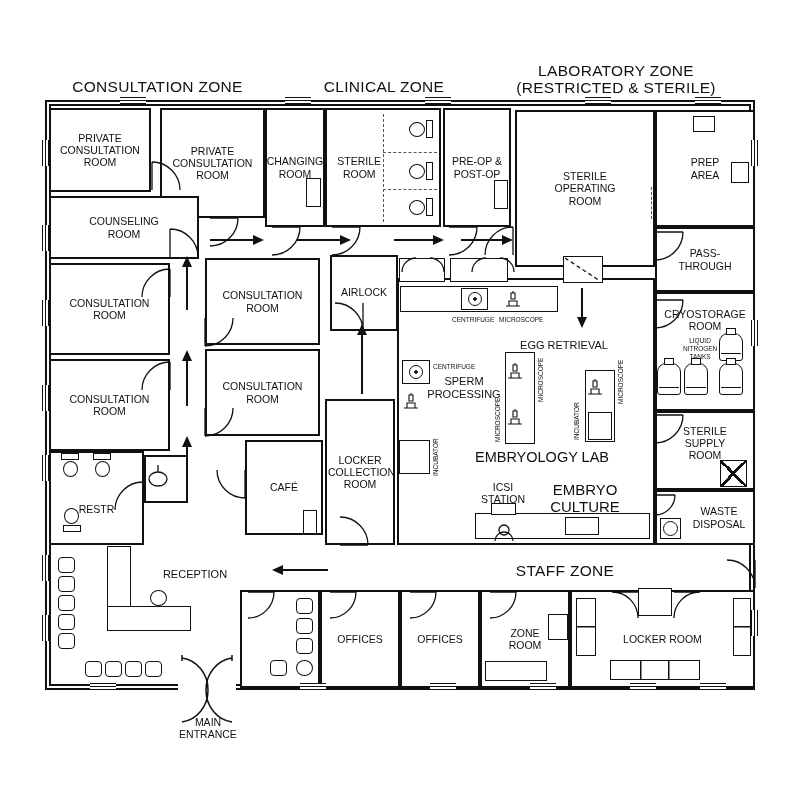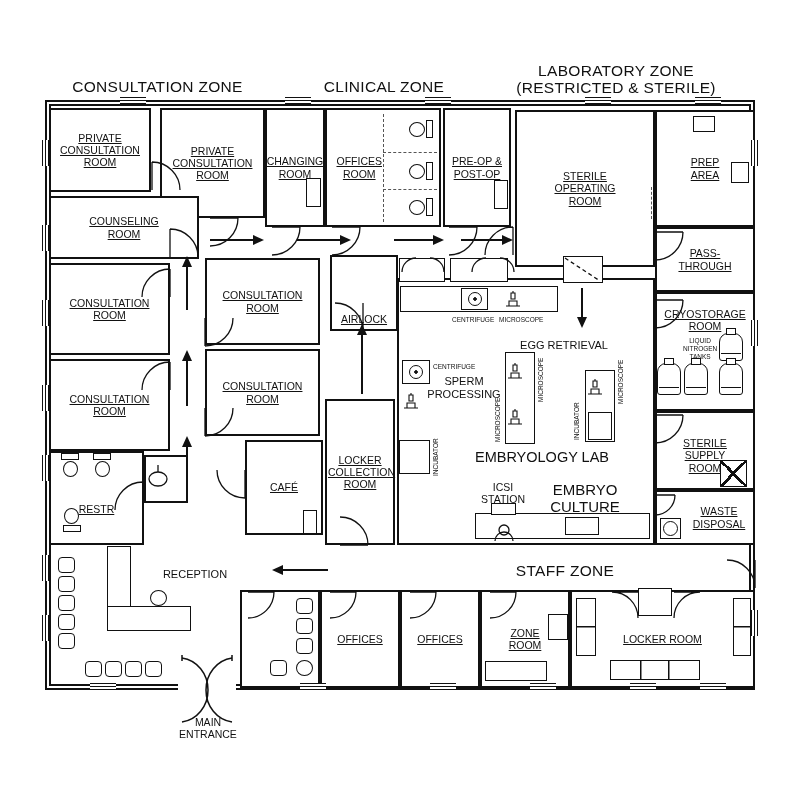--- a/index.html
+++ b/index.html
@@ -1,19 +1,19 @@
 <!DOCTYPE html>
 <html><head>
 <meta charset="utf-8">
 <style>
   html,body{margin:0;padding:0;background:#fdfdfd;}
   .plan{position:relative;width:800px;height:800px;background:#fff;font-family:"Liberation Sans",sans-serif;color:#111;overflow:hidden;}
   .outer{position:absolute;left:45px;top:100px;width:710px;height:590px;border:6px double #111;box-sizing:border-box;background:#fff;z-index:1;}
   .zone{position:absolute;text-align:center;font-size:15.5px;letter-spacing:.3px;z-index:3;}
-  .room{position:absolute;box-sizing:border-box;border:2px solid #111;background:#fff;display:flex;align-items:center;justify-content:center;text-align:center;padding:2px;z-index:2;text-decoration:underline;}
+  .room{position:absolute;box-sizing:border-box;border:2px solid #111;background:#fff;display:flex;align-items:center;justify-content:center;text-align:center;padding:2px;z-index:2;}
   .room .lbl{font-size:10.5px;line-height:1.16;}
   .flab{position:absolute;text-align:center;font-size:11px;line-height:1.15;z-index:3;}
   .slabel{position:absolute;font-size:6.5px;z-index:4;white-space:nowrap;}
   .vlabel{position:absolute;font-size:6.5px;writing-mode:vertical-rl;transform:rotate(180deg);z-index:4;white-space:nowrap;}
   .fix{position:absolute;box-sizing:border-box;border:1.5px solid #111;background:#fff;z-index:3;}
   .chair{position:absolute;width:17px;height:16px;border:1.5px solid #111;border-radius:4px;background:#fff;box-sizing:border-box;z-index:3;}
   .dashv{position:absolute;border-left:1.5px dashed #555;z-index:3;}
   .dashh{position:absolute;border-top:1.5px dashed #555;z-index:3;}
   .window{position:absolute;background:#fff;z-index:6;box-sizing:border-box;}
   .window.h{height:7px;border-top:1.2px solid #111;border-bottom:1.2px solid #111;background-image:linear-gradient(#111,#111);background-size:100% 1px;background-position:center;background-repeat:no-repeat;}
@@ -55,21 +55,21 @@
   <div class="room" style="left:49px;top:108px;width:102px;height:84px">
       <span class="lbl">PRIVATE CONSULTATION ROOM</span>
     </div>
   <div class="room" style="left:160px;top:108px;width:105px;height:110px">
       <span class="lbl">PRIVATE CONSULTATION ROOM</span>
     </div>
   <div class="room" style="left:265px;top:108px;width:60px;height:119px">
       <span class="lbl">CHANGING ROOM</span>
     </div>
   <div class="room" style="left:325px;top:108px;width:116px;height:119px;justify-content:flex-start">
-      <span class="lbl" style="width:56%">OFFICES ROOM</span>
+      <span class="lbl" style="width:56%">STERILE ROOM</span>
     </div>
   <div class="room" style="left:443px;top:108px;width:68px;height:119px">
       <span class="lbl" style="width:52px">PRE-OP &amp; POST-OP</span>
     </div>
   <div class="room" style="left:515px;top:110px;width:140px;height:157px">
       <span class="lbl" style="width:70px">STERILE OPERATING ROOM</span>
     </div>
   <div class="room" style="left:655px;top:110px;width:100px;height:117px">
       <span class="lbl" style="width:40px">PREP AREA</span>
     </div>
@@ -90,35 +90,35 @@
       <span class="lbl">RESTR</span>
     </div>
   <div class="room" style="left:144px;top:455px;width:44px;height:48px"></div>
 
   <div class="room" style="left:205px;top:258px;width:115px;height:87px">
       <span class="lbl" style="width:95px">CONSULTATION ROOM</span>
     </div>
   <div class="room" style="left:205px;top:349px;width:115px;height:87px">
       <span class="lbl" style="width:95px">CONSULTATION ROOM</span>
     </div>
-  <div class="room" style="left:330px;top:255px;width:68px;height:76px;align-items:flex-end;padding-bottom:4px">
+  <div class="room" style="left:330px;top:255px;width:68px;height:76px;padding-bottom:4px">
       <span class="lbl">AIRLOCK</span>
     </div>
   <div class="room" style="left:325px;top:399px;width:70px;height:146px">
       <span class="lbl" style="width:64px">LOCKER COLLECTION ROOM</span>
     </div>
   <div class="room" style="left:245px;top:440px;width:78px;height:95px">
       <span class="lbl">CAFÉ</span>
     </div>
 
   <div class="room" style="left:397px;top:278px;width:258px;height:267px"></div>
   <div class="room" style="left:655px;top:292px;width:100px;height:119px;align-items:flex-start;padding-top:14px">
       <span class="lbl" style="width:86px">CRYOSTORAGE ROOM</span>
     </div>
-  <div class="room" style="left:655px;top:411px;width:100px;height:79px;align-items:center;padding-top:12px">
+  <div class="room" style="left:655px;top:411px;width:100px;height:79px;align-items:flex-start;padding-top:12px">
       <span class="lbl" style="width:50px">STERILE SUPPLY ROOM</span>
     </div>
   <div class="room" style="left:655px;top:490px;width:100px;height:55px">
       <span class="lbl" style="width:60px;margin-left:28px">WASTE DISPOSAL</span>
     </div>
 
   <div class="room" style="left:240px;top:590px;width:80px;height:98px"></div>
   <div class="room" style="left:320px;top:590px;width:80px;height:98px">
       <span class="lbl">OFFICES</span>
     </div>

